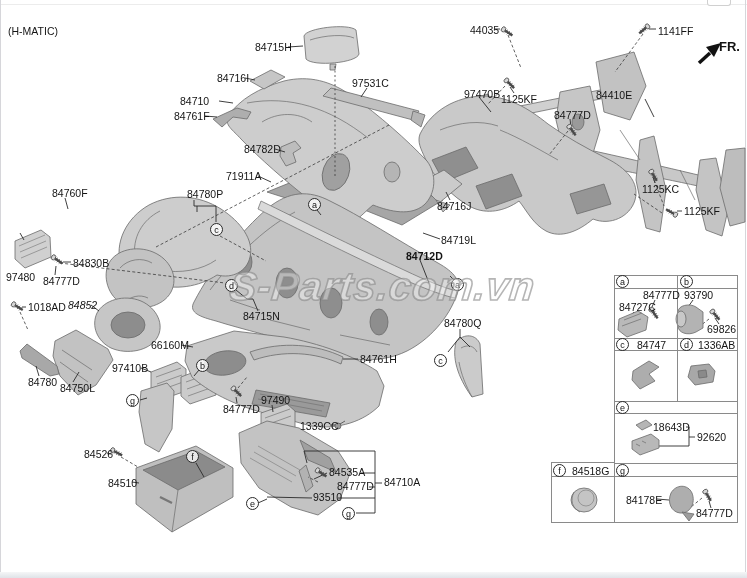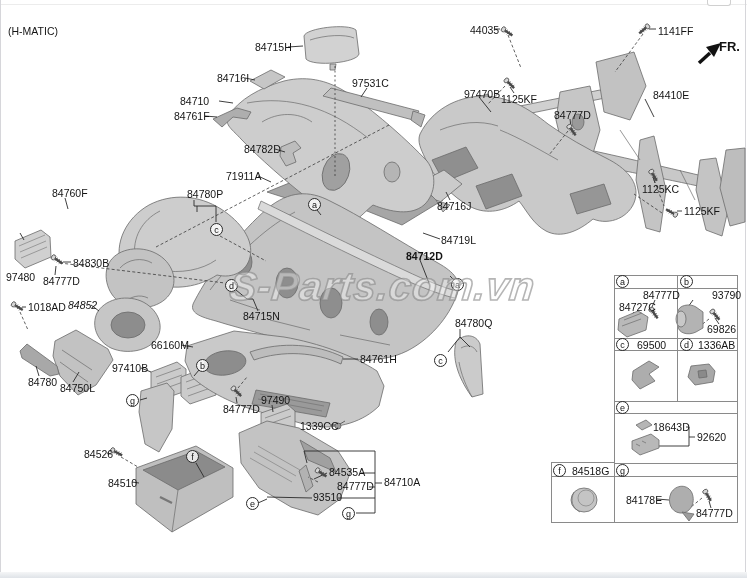--- a/index.html
+++ b/index.html
@@ -258,35 +258,35 @@
   <div class="lbl" style="left:244px;top:144px;">84782D</div>
   <div class="lbl" style="left:226px;top:171px;">71911A</div>
   <div class="lbl" style="left:52px;top:188px;">84760F</div>
   <div class="lbl" style="left:187px;top:189px;">84780P</div>
   <div class="lbl" style="left:470px;top:25px;">44035</div>
   <div class="lbl" style="left:658px;top:26px;">1141FF</div>
   <div class="lbl big" style="left:719px;top:40px;">FR.</div>
   <div class="lbl" style="left:464px;top:89px;">97470B</div>
   <div class="lbl" style="left:501px;top:94px;">1125KF</div>
   <div class="lbl" style="left:554px;top:110px;">84777D</div>
-  <div class="lbl" style="left:653px;top:90px;text-align:right;">84410E</div>
+  <div class="lbl" style="left:596px;top:90px;text-align:right;">84410E</div>
   <div class="lbl" style="left:642px;top:184px;">1125KC</div>
   <div class="lbl" style="left:684px;top:206px;">1125KF</div>
   <div class="lbl" style="left:437px;top:201px;">84716J</div>
   <div class="lbl" style="left:441px;top:235px;">84719L</div>
   <div class="lbl" style="left:406px;top:251px;font-weight:bold;">84712D</div>
   <div class="lbl" style="left:6px;top:240px;margin-top:32px;">97480</div>
   <div class="lbl" style="left:73px;top:258px;text-align:right;">84830B</div>
   <div class="lbl" style="left:43px;top:276px;">84777D</div>
   <div class="lbl" style="left:28px;top:302px;">1018AD</div>
   <div class="lbl" style="left:68px;top:300px;font-style:italic;">84852</div>
   <div class="lbl" style="left:243px;top:311px;">84715N</div>
   <div class="lbl" style="left:151px;top:340px;">66160M</div>
   <div class="lbl" style="left:360px;top:354px;">84761H</div>
-  <div class="lbl" style="left:455px;top:318px;text-align:center;">84780Q</div>
+  <div class="lbl" style="left:444px;top:318px;text-align:center;">84780Q</div>
   <div class="lbl" style="left:112px;top:363px;">97410B</div>
   <div class="lbl" style="left:28px;top:377px;">84780</div>
   <div class="lbl" style="left:60px;top:383px;">84750L</div>
   <div class="lbl" style="left:223px;top:404px;">84777D</div>
   <div class="lbl" style="left:261px;top:395px;">97490</div>
   <div class="lbl" style="left:300px;top:421px;">1339CC</div>
   <div class="lbl" style="left:84px;top:449px;">84526</div>
   <div class="lbl" style="left:108px;top:478px;">84510</div>
   <div class="lbl" style="left:329px;top:467px;">84535A</div>
   <div class="lbl" style="left:337px;top:481px;">84777D</div>
@@ -307,23 +307,23 @@
   <div class="co" style="left:616px;top:275px;">a</div>
   <div class="co" style="left:680px;top:275px;">b</div>
   <div class="co" style="left:616px;top:338px;">c</div>
   <div class="co" style="left:680px;top:338px;">d</div>
   <div class="co" style="left:616px;top:401px;">e</div>
   <div class="co" style="left:553px;top:464px;">f</div>
   <div class="co" style="left:616px;top:464px;">g</div>
 
   <div class="lbl" style="left:643px;top:290px;">84777D</div>
   <div class="lbl" style="left:619px;top:302px;">84727C</div>
-  <div class="lbl" style="left:684px;top:290px;margin-left:28px;">93790</div>
+  <div class="lbl" style="left:684px;top:290px;">93790</div>
   <div class="lbl" style="left:707px;top:324px;">69826</div>
-  <div class="lbl" style="left:637px;top:340px;">69500</div>
+  <div class="lbl" style="left:637px;top:340px;">84747</div>
   <div class="lbl" style="left:698px;top:340px;">1336AB</div>
   <div class="lbl" style="left:653px;top:422px;">18643D</div>
   <div class="lbl" style="left:697px;top:432px;">92620</div>
   <div class="lbl" style="left:572px;top:466px;">84518G</div>
   <div class="lbl" style="left:626px;top:495px;">84178E</div>
   <div class="lbl" style="left:696px;top:508px;">84777D</div>
 
   <div class="watermark">S-Parts.com.vn</div>
 </div>
 

